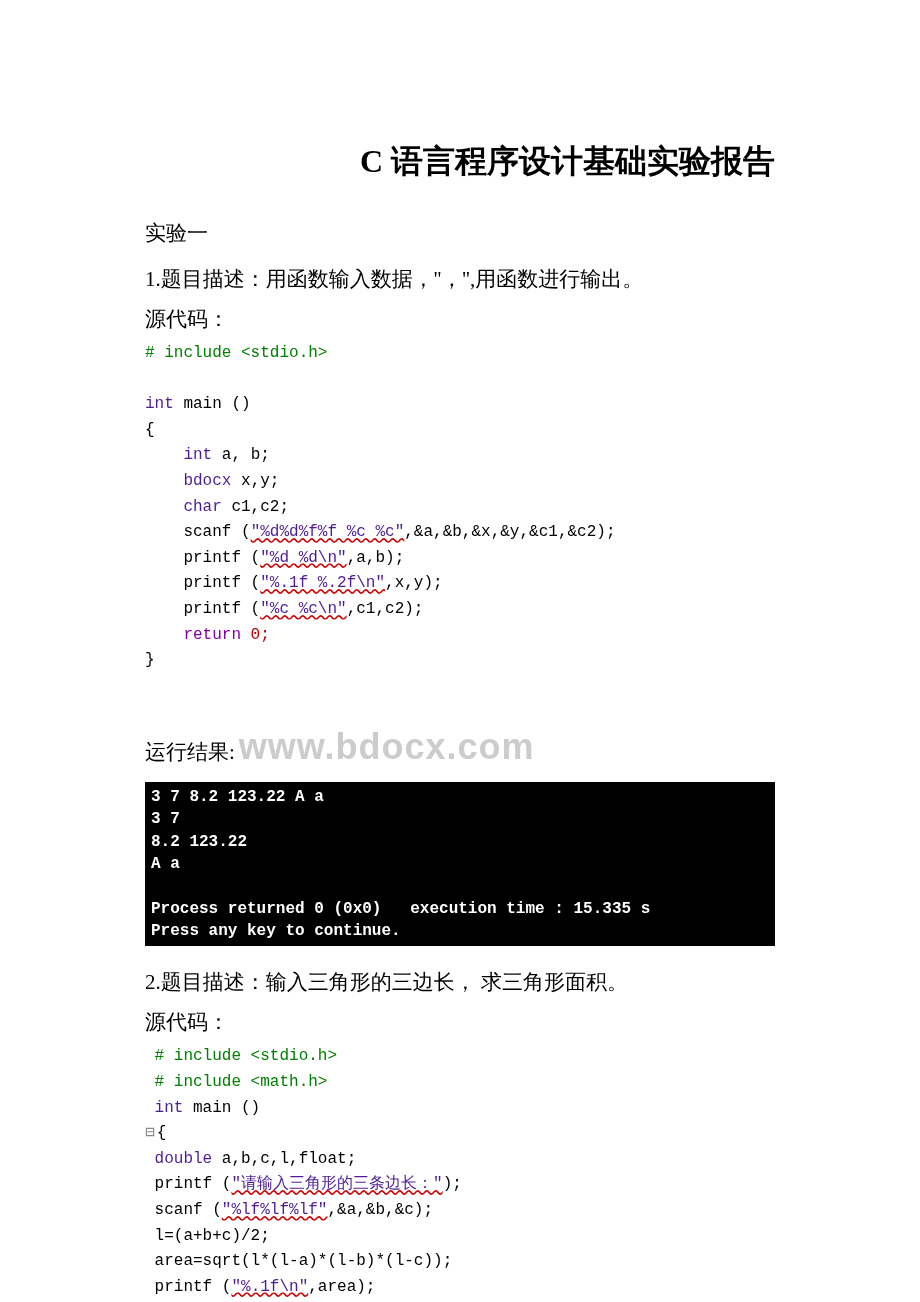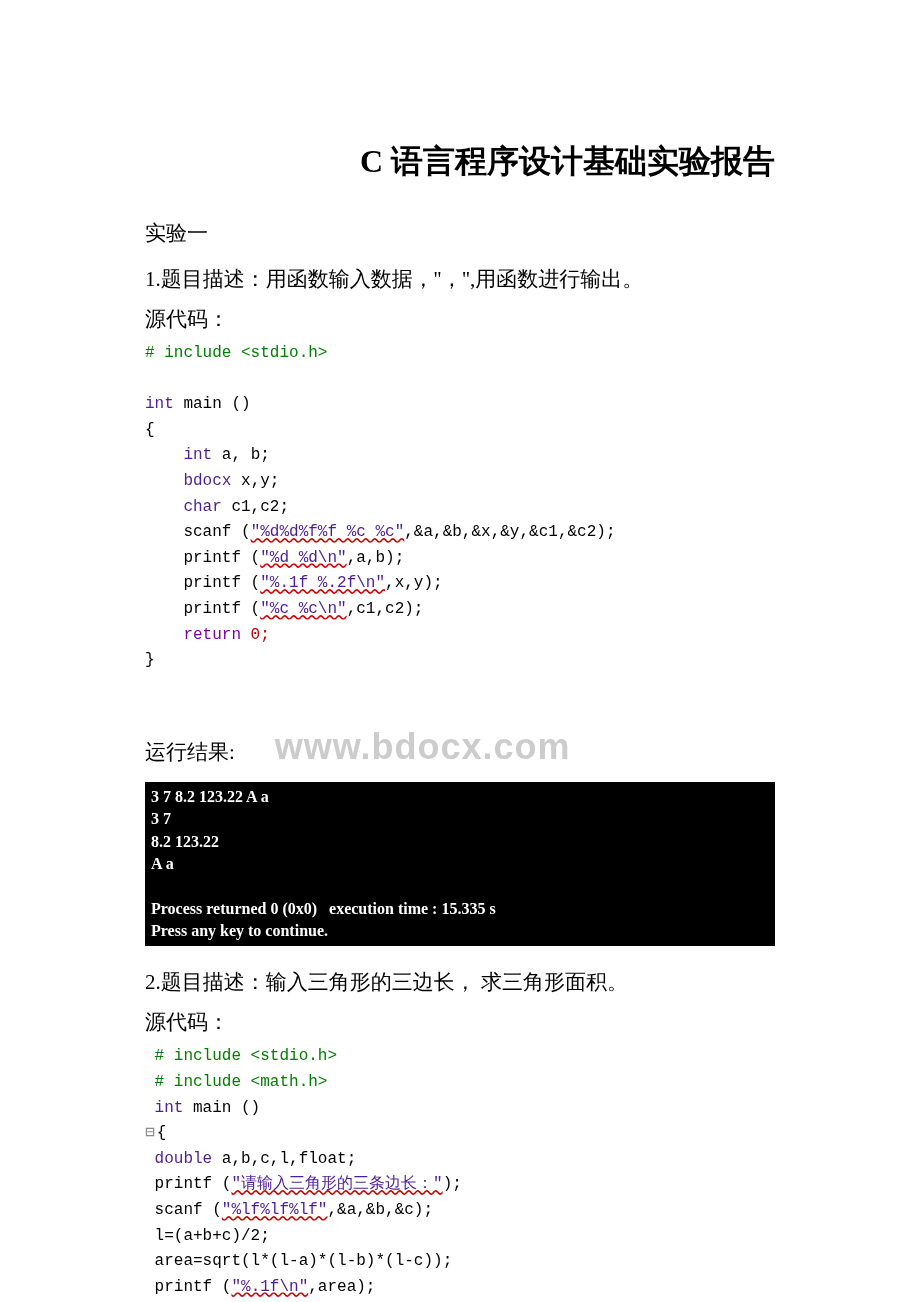--- a/index.html
+++ b/index.html
@@ -53,33 +53,32 @@
       text-decoration-style: wavy;
       text-decoration-color: #d00000;
     }
     .code-block .gutter {
       color: #888;
       margin-right: 2px;
     }
     .console-block {
       background: #000000;
       color: #ffffff;
-      font-family: Liberation Serif, serif;
+      font-family: Liberation Mono, monospace;
       font-size: 16px;
       line-height: 1.4;
       padding: 4px 6px;
       white-space: pre;
       margin-bottom: 22px;
       font-weight: bold;
     }
     .result-label-row {
       display: flex;
       align-items: baseline;
       margin-bottom: 8px;
-      gap: 36px;
     }
     .watermark {
       font-size: 36px;
       color: #cccccc;
       font-family: Arial, sans-serif;
       font-weight: bold;
       letter-spacing: 1px;
       margin-left: 4px;
       line-height: 1;
       margin-top: 37px;

